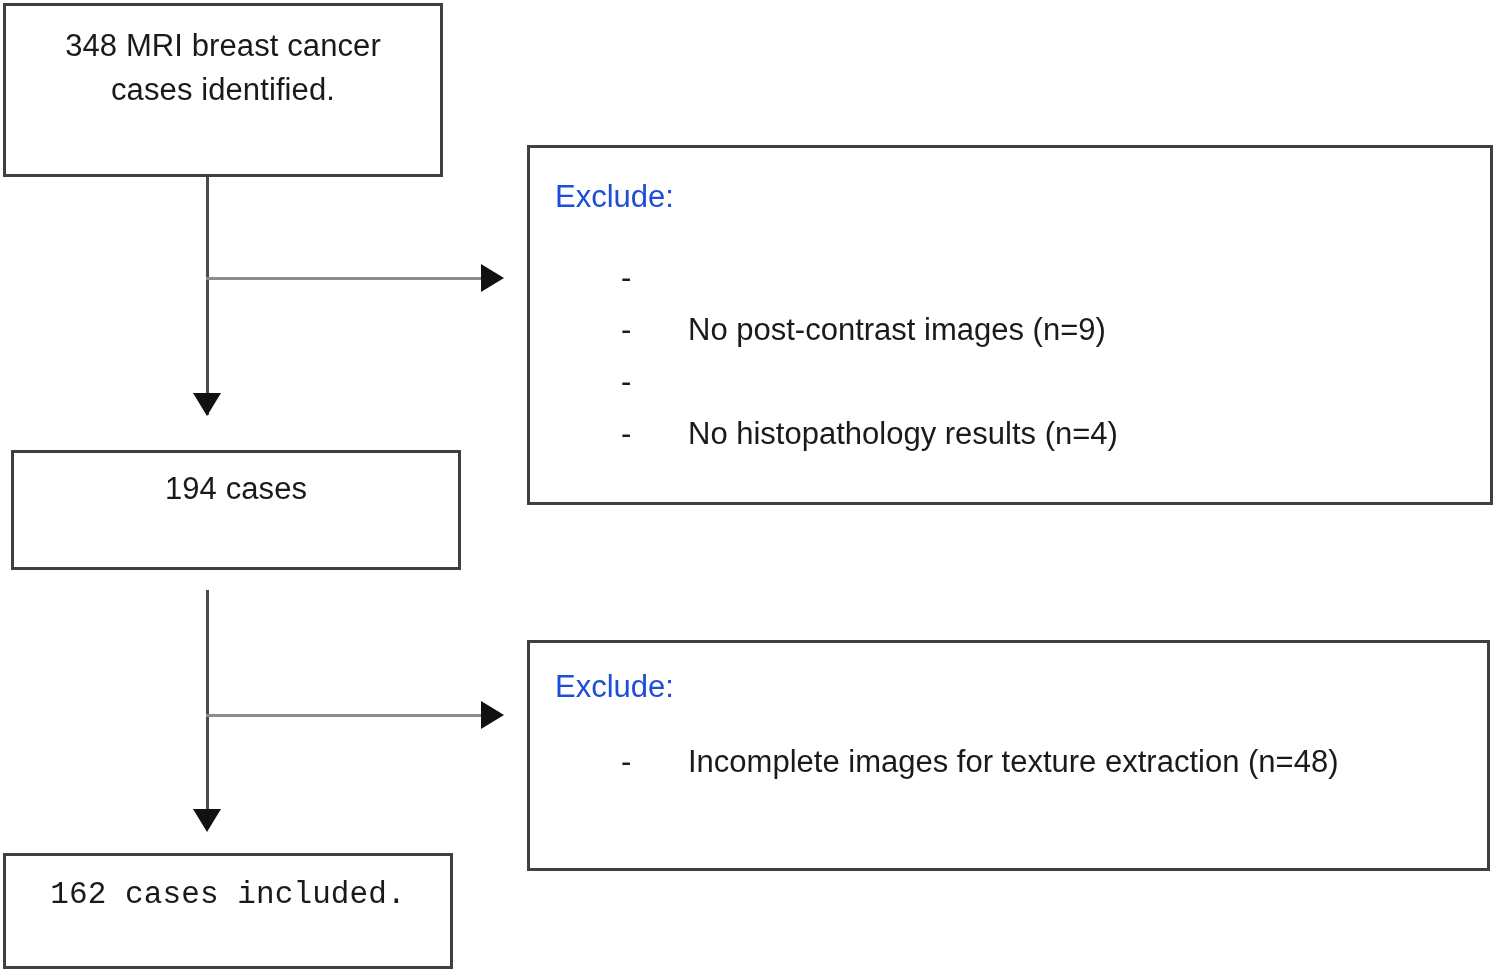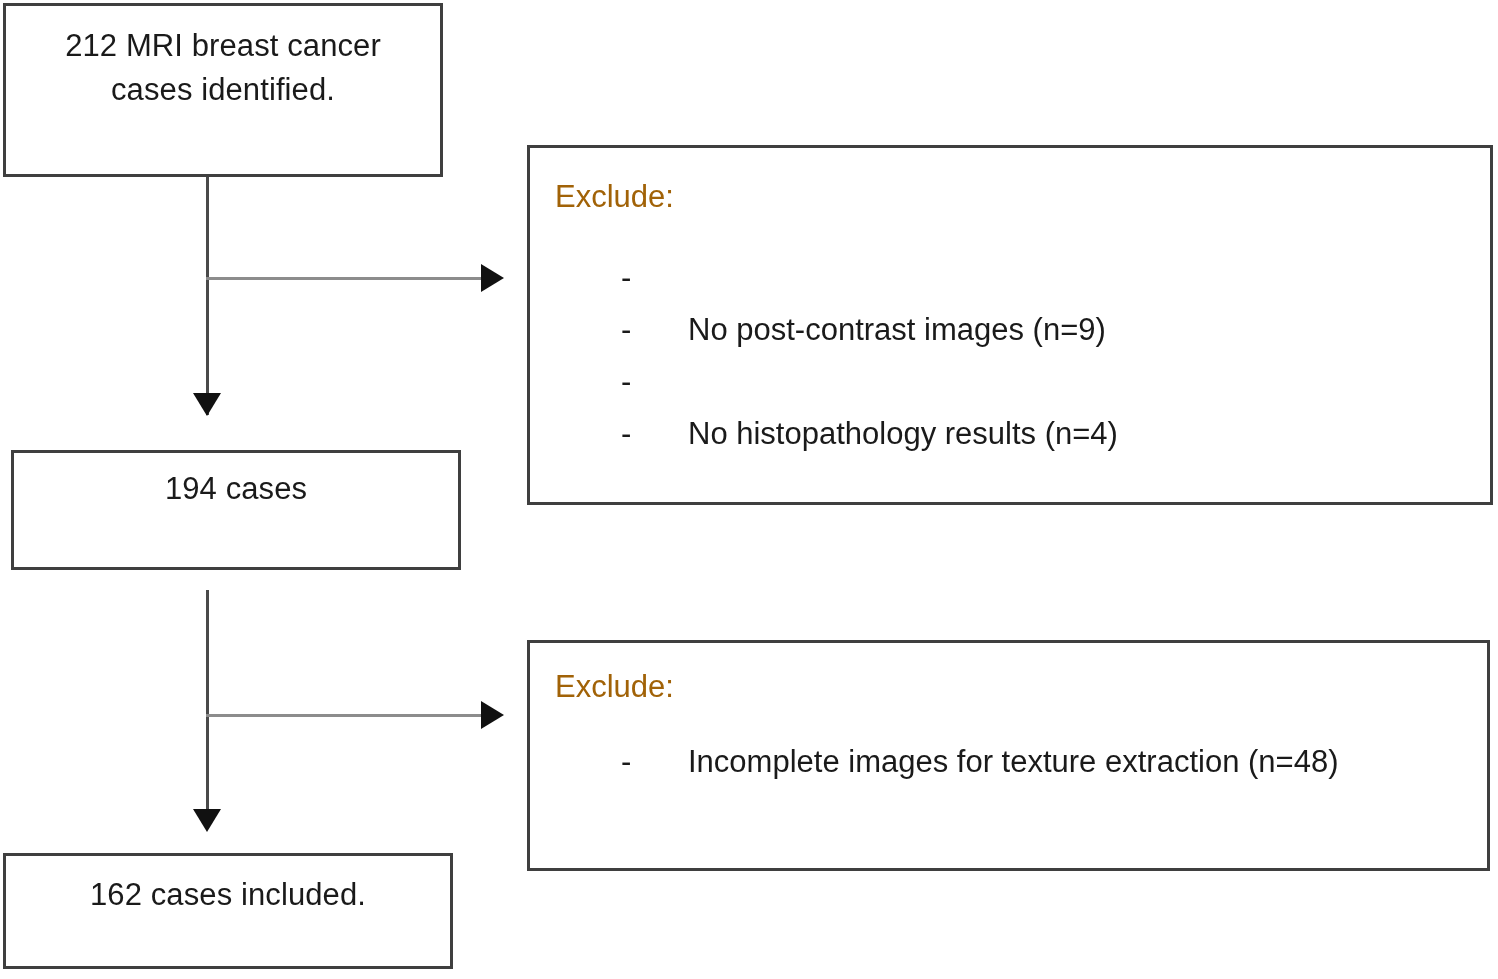--- a/index.html
+++ b/index.html
@@ -41,36 +41,36 @@
   
   #box-identified        { left: 3px;  top: 3px;   width: 440px; height: 174px; }
   #box-identified .node-text { top: 18px; padding: 0 18px; }
 
   
   #box-remaining         { left: 11px;  top: 450px; width: 450px; height: 120px; }
   #box-remaining .node-text  { top: 14px; }
 
   
   #box-included          { left: 3px;  top: 853px; width: 450px; height: 116px; }
-  #box-included .node-text   { top: 17px; }
+  #box-included .node-text   { top: 17px; font-family: Liberation Mono, monospace; }
 
   
   .exclude-box {
     position: absolute;
     box-sizing: border-box;
     border: 3px solid #3f3f3f;
     background: #ffffff;
   }
   #exclude-box-1 { left: 527px; top: 145px; width: 966px; height: 360px; }
   #exclude-box-2 { left: 527px; top: 640px; width: 963px; height: 231px; }
 
   .exclude-heading {
     position: absolute;
     left: 25px;
-    color: #a16207;
+    color: #1d4ed8;
     font-size: 31px;
     line-height: 1;
     white-space: nowrap;
   }
   #exclude-box-1 .exclude-heading { top: 33px; }
   #exclude-box-2 .exclude-heading { top: 28px; }
 
   .exclude-list {
     position: absolute;
     left: 0;
@@ -146,21 +146,21 @@
   #branch-2       { left: 206px; top: 714px; width: 275px; }
   #branch-arrow-2 { left: 481px; top: 701px; }
   #stem-arrow-2   { left: 193px; top: 809px; }
 </style>
 </head>
 <body>
 
 <div id="canvas">
 
   <div class="node-box" id="box-identified">
-    <div class="node-text">212 MRI breast cancer
+    <div class="node-text">348 MRI breast cancer
 cases identified.</div>
   </div>
 
   <div class="v-line" id="stem-1"></div>
   <div class="h-line" id="branch-1"></div>
   <div class="arrow-right" id="branch-arrow-1"></div>
   <div class="arrow-down" id="stem-arrow-1"></div>
 
   <div class="exclude-box" id="exclude-box-1">
     <div class="exclude-heading">Exclude:</div>

